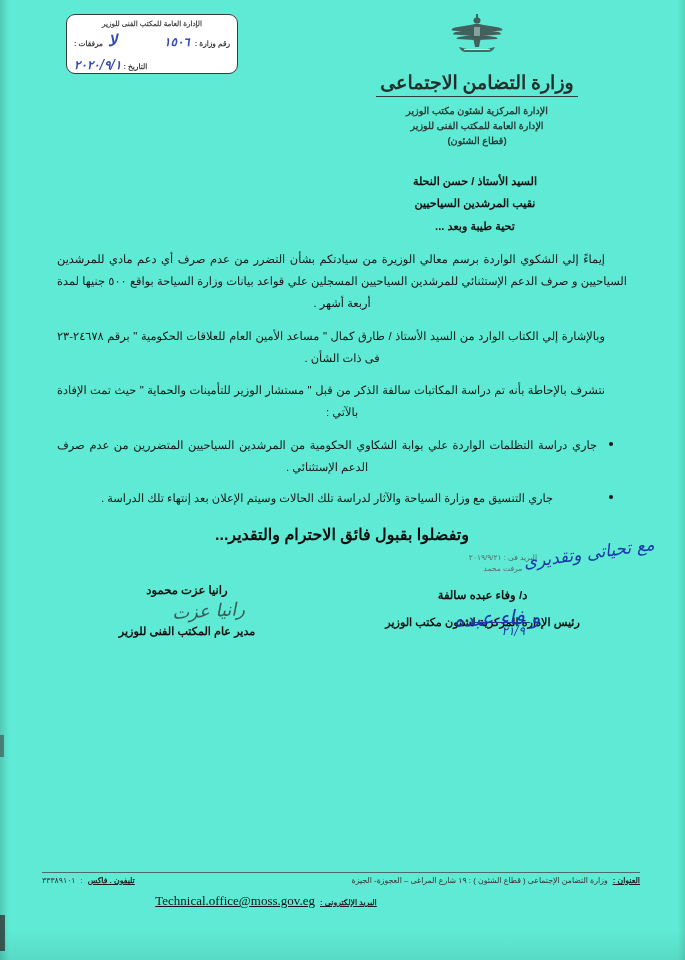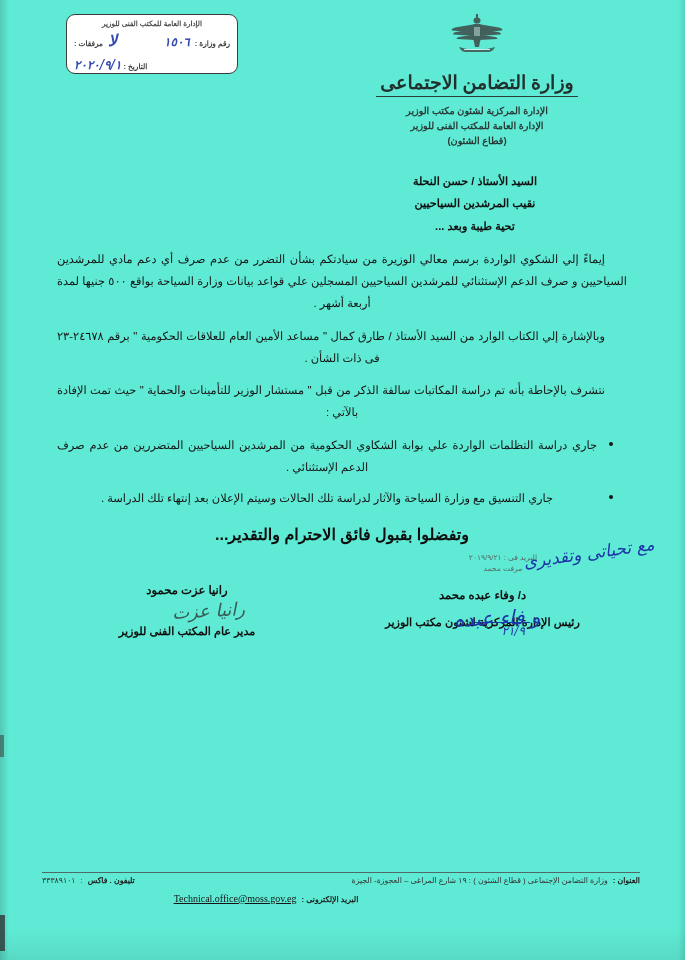--- a/index.html
+++ b/index.html
@@ -323,29 +323,30 @@
     justify-content: space-between;
     align-items: baseline;
   }
   .footer-row2 {
     text-align: center;
     margin-top: 8px;
     padding-right: 150px;
   }
   .f-label {
     font-weight: 700;
+    text-decoration: underline;
     white-space: nowrap;
   }
   .f-val {
     font-weight: 400;
     color: #333;
   }
   .f-email {
     font-family: "Liberation Serif", serif;
-    font-size: 10px;
+    font-size: 13px;
     text-decoration: underline;
     color: #151515;
     direction: ltr;
     display: inline-block;
   }
   .grp { display: inline-flex; gap: 5px; align-items: baseline; }
 </style>
 </head>
 <body>
 
@@ -438,21 +439,21 @@
     <div>مرفت محمد</div>
   </div>
 
   <div class="sig sig-right">
     <div class="sig-name">رانيا عزت محمود</div>
     <div class="sig-title">مدير عام المكتب الفنى للوزير</div>
   </div>
   <div class="scribble scribble-rania">رانيا عزت</div>
 
   <div class="sig sig-left">
-    <div class="sig-name">د/ وفاء عبده محمد</div>
+    <div class="sig-name">د/ وفاء عبده سالفة</div>
     <div class="sig-title tight">رئيس الإدارة المركزية لشئون مكتب الوزير</div>
   </div>
   <div class="scribble scribble-wafaa">و فاء عبده</div>
   <div class="sig-underline"></div>
   <div class="scribble scribble-date-sig">٢١/٩</div>
   <div class="scribble scribble-greeting">مع تحياتى وتقديرى</div>
 
   <div class="footer-rule"></div>
   <div class="footer">
     <div class="footer-row1">

